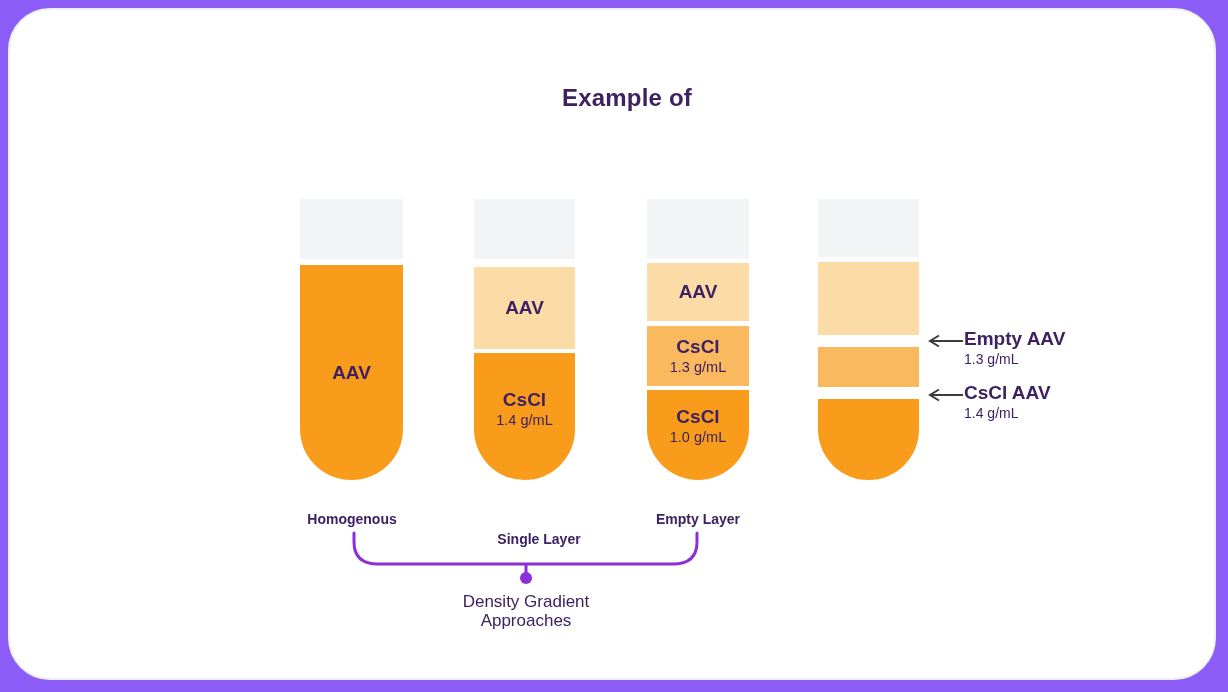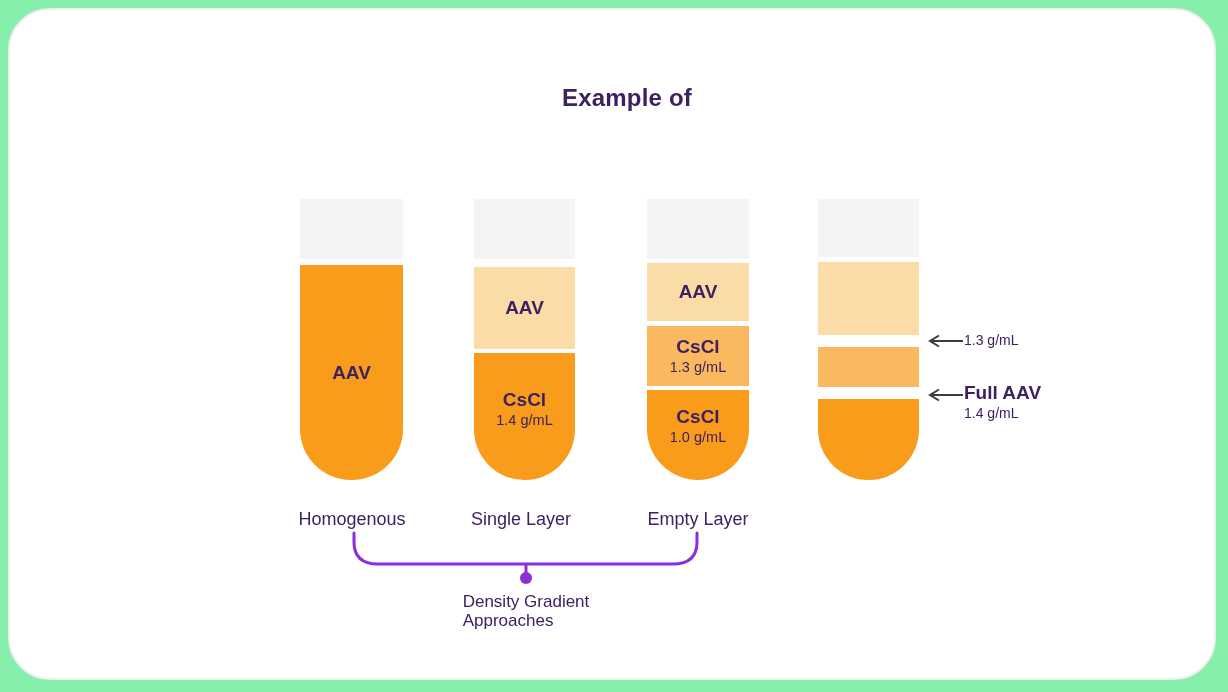--- a/index.html
+++ b/index.html
@@ -1,17 +1,17 @@
 <!DOCTYPE html>
 <html style="--bright_orange: #f99c1b; --medium_orange: #fbb95f; --light_peach: #fcdca6; --tube_air_gray: #f3f4f6; --text_purple: #3e2160; --bracket_purple: #8c2fd8; --arrow_gray: #3c3c3c; --card_border: #efefef;"><head>
 <meta charset="utf-8">
 <style>
   html,body{margin:0;padding:0;background:#ffffff;}
   .stage{
-    position:relative;width:1228px;height:692px;background:#86efac;
+    position:relative;width:1228px;height:692px;background:#8b5cf6;
     font-family:"Liberation Sans",sans-serif;overflow:hidden;
   }
   .card{
     position:absolute;left:8px;top:8px;width:1208px;height:672px;
     border:2px solid var(--card_border,#efefef);border-radius:42px;background:#ffffff;
     box-sizing:border-box;
   }
   .title{
     position:absolute;left:13px;top:84px;width:1228px;text-align:center;
     color:var(--text_purple,#3e2160);font-size:24px;line-height:27px;font-weight:700;
@@ -29,36 +29,36 @@
   .sec-bottom{border-radius:0 0 51px 51px;}
   .sec .main{
     color:var(--text_purple,#3e2160);font-size:19px;line-height:20px;font-weight:600;
   }
   .sec .density{
     color:var(--text_purple,#3e2160);font-size:14.5px;line-height:15px;font-weight:400;
     margin-top:3px;
   }
   .tube-label{
     position:absolute;top:509px;transform:translateX(-50%);white-space:nowrap;
-    color:var(--text_purple,#3e2160);font-size:18px;line-height:20px;font-weight:400;
+    color:var(--text_purple,#3e2160);font-size:14px;line-height:20px;font-weight:700;
   }
   .annot{position:absolute;width:200px;}
   .annot .main{
     color:var(--text_purple,#3e2160);font-size:19px;line-height:19px;font-weight:600;
     white-space:nowrap;
   }
   .annot .density{
     color:var(--text_purple,#3e2160);font-size:14px;line-height:14px;font-weight:400;
     margin-top:4px;white-space:nowrap;
   }
   .arrow{position:absolute;width:40px;height:14px;}
   .bracket-svg{position:absolute;left:348px;top:530px;width:360px;height:62px;}
   .bracket-label{
     position:absolute;left:526px;top:592px;transform:translateX(-50%);
-    text-align:left;color:var(--text_purple,#3e2160);
+    text-align:center;color:var(--text_purple,#3e2160);
     font-size:17px;line-height:19px;font-weight:500;white-space:nowrap;
   }
 </style>
 </head>
 <body>
 
 <div class="stage">
   <div class="card"></div>
 
   <div class="title">
@@ -76,21 +76,21 @@
   <div class="tube" style="left:474px;width:101px;">
     <div class="sec sec-gray" style="top:199px;height:60px;"></div>
     <div class="sec sec-peach" style="top:267px;height:82px;">
       <span class="main">AAV</span>
     </div>
     <div class="sec sec-bright sec-bottom" style="top:353px;height:127px;padding-bottom:16px;">
       <span class="main">CsCl</span>
       <span class="density">1.4 g/mL</span>
     </div>
   </div>
-  <div class="tube-label" style="left:521px;">Single Layer</div>
+  <div class="tube-label" style="left:539px;margin-top:20px;">Single Layer</div>
 
   <div class="tube" style="left:647px;width:102px;">
     <div class="sec sec-gray" style="top:199px;height:60px;"></div>
     <div class="sec sec-peach" style="top:263px;height:58px;">
       <span class="main">AAV</span>
     </div>
     <div class="sec sec-medium" style="top:326px;height:60px;">
       <span class="main">CsCl</span>
       <span class="density">1.3 g/mL</span>
     </div>
@@ -106,29 +106,30 @@
     <div class="sec sec-peach" style="top:262px;height:73px;"></div>
     <div class="sec sec-medium" style="top:347px;height:40px;"></div>
     <div class="sec sec-bright sec-bottom" style="top:399px;height:81px;"></div>
   </div>
 
   <svg class="arrow" style="left:925px;top:334px;" viewBox="0 0 40 14">
     <line x1="38" y1="7" x2="6" y2="7" stroke="#3c3c3c" stroke-width="2"></line>
     <polyline points="14,1.5 5,7 14,12.5" fill="none" stroke="#3c3c3c" stroke-width="2"></polyline>
   </svg>
   <div class="annot" style="left:964px;top:329px;">
+    <div class="main">Empty AAV</div>
     <div class="density">1.3 g/mL</div>
   </div>
 
   <svg class="arrow" style="left:925px;top:388px;" viewBox="0 0 40 14">
     <line x1="38" y1="7" x2="6" y2="7" stroke="#3c3c3c" stroke-width="2"></line>
     <polyline points="14,1.5 5,7 14,12.5" fill="none" stroke="#3c3c3c" stroke-width="2"></polyline>
   </svg>
   <div class="annot" style="left:964px;top:383px;">
-    <div class="main">Full AAV</div>
+    <div class="main">CsCl AAV</div>
     <div class="density">1.4 g/mL</div>
   </div>
 
   <svg class="bracket-svg" viewBox="0 0 360 62">
     <path d="M 6 3 L 6 12 Q 6 34 30 34 L 325 34 Q 349 34 349 12 L 349 3" fill="none" stroke="#8c2fd8" stroke-width="3" stroke-linecap="round"></path>
     <line x1="178" y1="34" x2="178" y2="44" stroke="#8c2fd8" stroke-width="3"></line>
     <circle cx="178" cy="48" r="6" fill="#8c2fd8"></circle>
   </svg>
   <div class="bracket-label">
     <span>Density Gradient</span><br>

